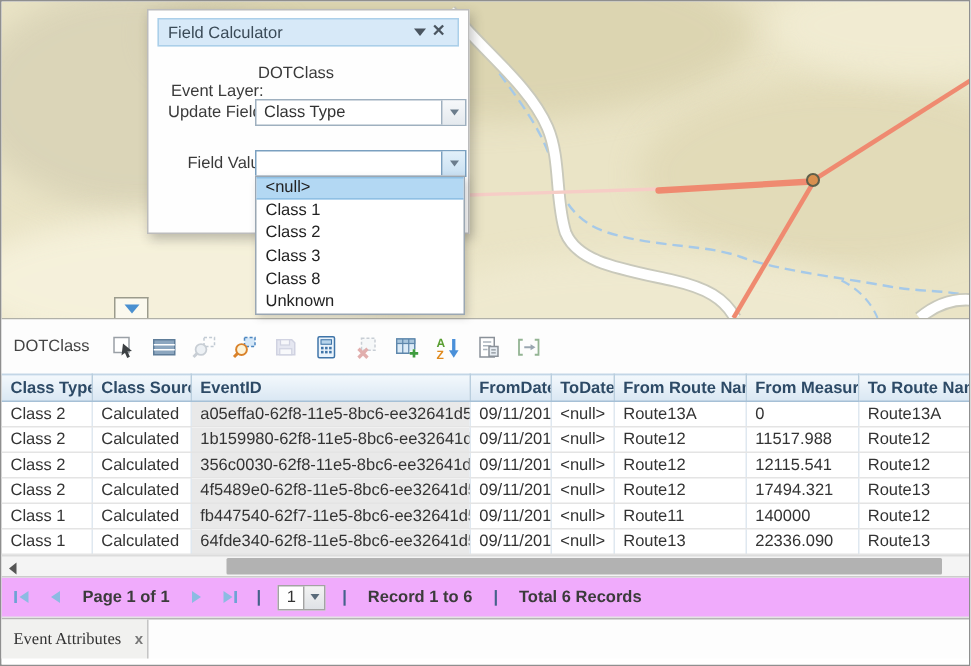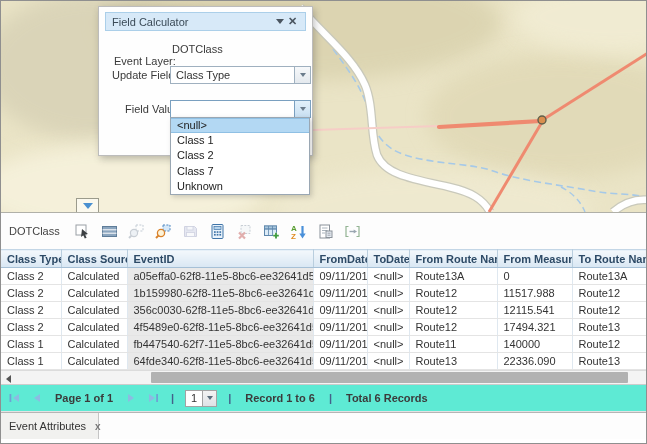--- a/index.html
+++ b/index.html
@@ -61,35 +61,35 @@
                   border-right:1px solid #dfe8f0; border-bottom:1px solid #e4e4e4;
                   white-space:nowrap; overflow:hidden; background:#fff; }
   table.attr td.ev { background:#e9e9e9; }
 
   .hscroll { position:relative; height:15px; background:#f4f4f4; border-top:1px solid #dcdcdc; border-bottom:1px solid #cccccc; }
   .hs-left { position:absolute; left:5px; top:4px; width:0; height:0;
              border-top:4px solid transparent; border-bottom:4px solid transparent; border-right:5px solid #555; }
   .hs-thumb { position:absolute; left:150px; top:1px; width:477px; height:11px; background:#b2b2b2; border-radius:1px; }
 
   .pager { height:27px; display:flex; align-items:center; padding-left:7px; gap:9px;
-           border-bottom:1px solid #e3e3e3; background:#5eead4; color:#333; }
+           border-bottom:1px solid #e3e3e3; background:#f0abfc; color:#333; }
   .pager .txt { font-weight:bold; color:#3b3b3b; padding:0 3px; }
   .pg-ico { width:13px; height:12px; display:inline-flex; cursor:pointer; }
   .sep { color:#44618a; font-weight:bold; padding:0 2px; }
   .pageselect { display:flex; height:17px; border:1px solid #a3a3a3; background:#fff; }
   .pageselect .num { width:16px; text-align:center; line-height:15px; }
   .pageselect .arrow { width:14px; background:linear-gradient(#f3f3f3,#dfe2e6); border-left:1px solid #a3a3a3;
                        display:flex; align-items:center; justify-content:center; cursor:pointer; }
   .pageselect .tri { width:0; height:0; border-left:3px solid transparent; border-right:3px solid transparent;
                      border-top:4px solid #5a6b7a; }
 
   .tabstrip { height:27px; background:#fdfdfd; border-top:1px solid #b5b5b5; display:flex; }
   .tab { width:98px; background:#f1f1ef; border-right:1px solid #c5c5c5; display:flex; align-items:center;
          padding:0 8px; gap:9px; cursor:pointer; }
-  .tab .tlabel { color:#333; white-space:nowrap; }
+  .tab .tlabel { color:#333; white-space:nowrap;font-family:Liberation Serif, serif; }
   .tab .tclose { color:#777; font-weight:bold; font-size:10px; cursor:pointer; }
 </style>
 </head>
 <body>
 
 <div class="screen">
 
   <div class="map">
     <svg width="647" height="211" viewBox="0 0 647 211">
       <defs>
@@ -165,21 +165,22 @@
             <circle cx="8.5" cy="8.4" r="1"></circle>
           </g>
       </svg>
     </span>
   </div>
 
   <div class="dd-list">
     <div class="dd-item selected">&lt;null&gt;</div>
     <div class="dd-item">Class 1</div>
     <div class="dd-item">Class 2</div>
-    <div class="dd-item">Class 7</div>
+    <div class="dd-item">Class 3</div>
+    <div class="dd-item">Class 8</div>
     <div class="dd-item">Unknown</div>
   </div>
 
   <div class="panel">
 
     <div class="toolbar">
       <span class="layer-name">DOTClass</span>
 
       <span class="tbi">
         <svg viewBox="0 0 17 17">

